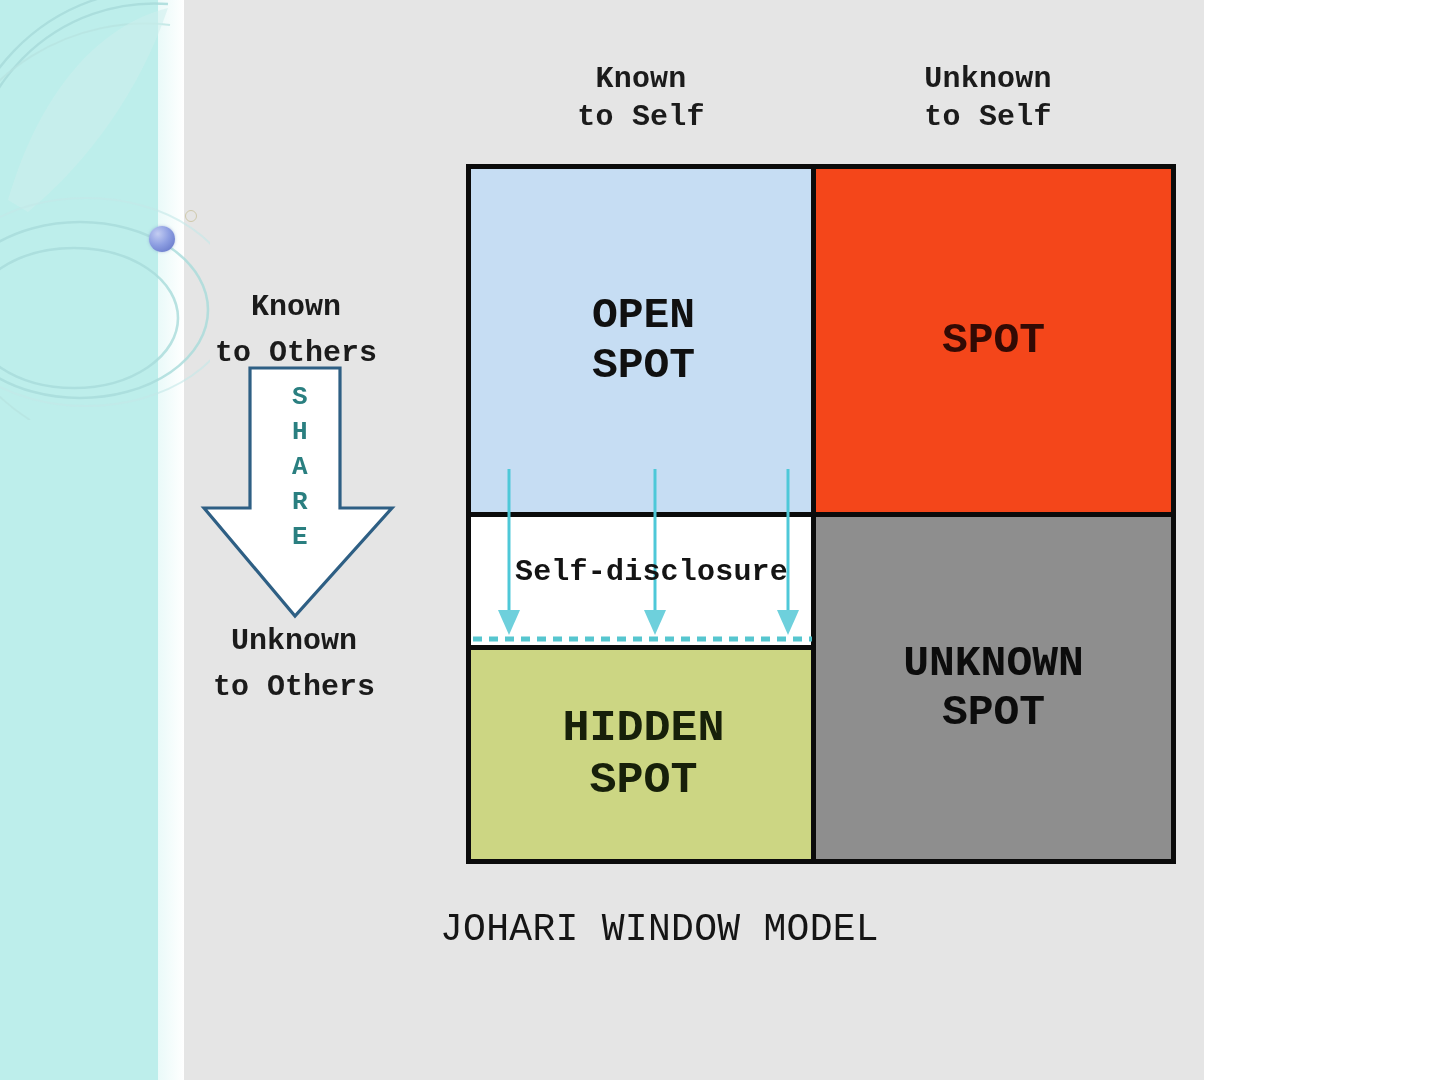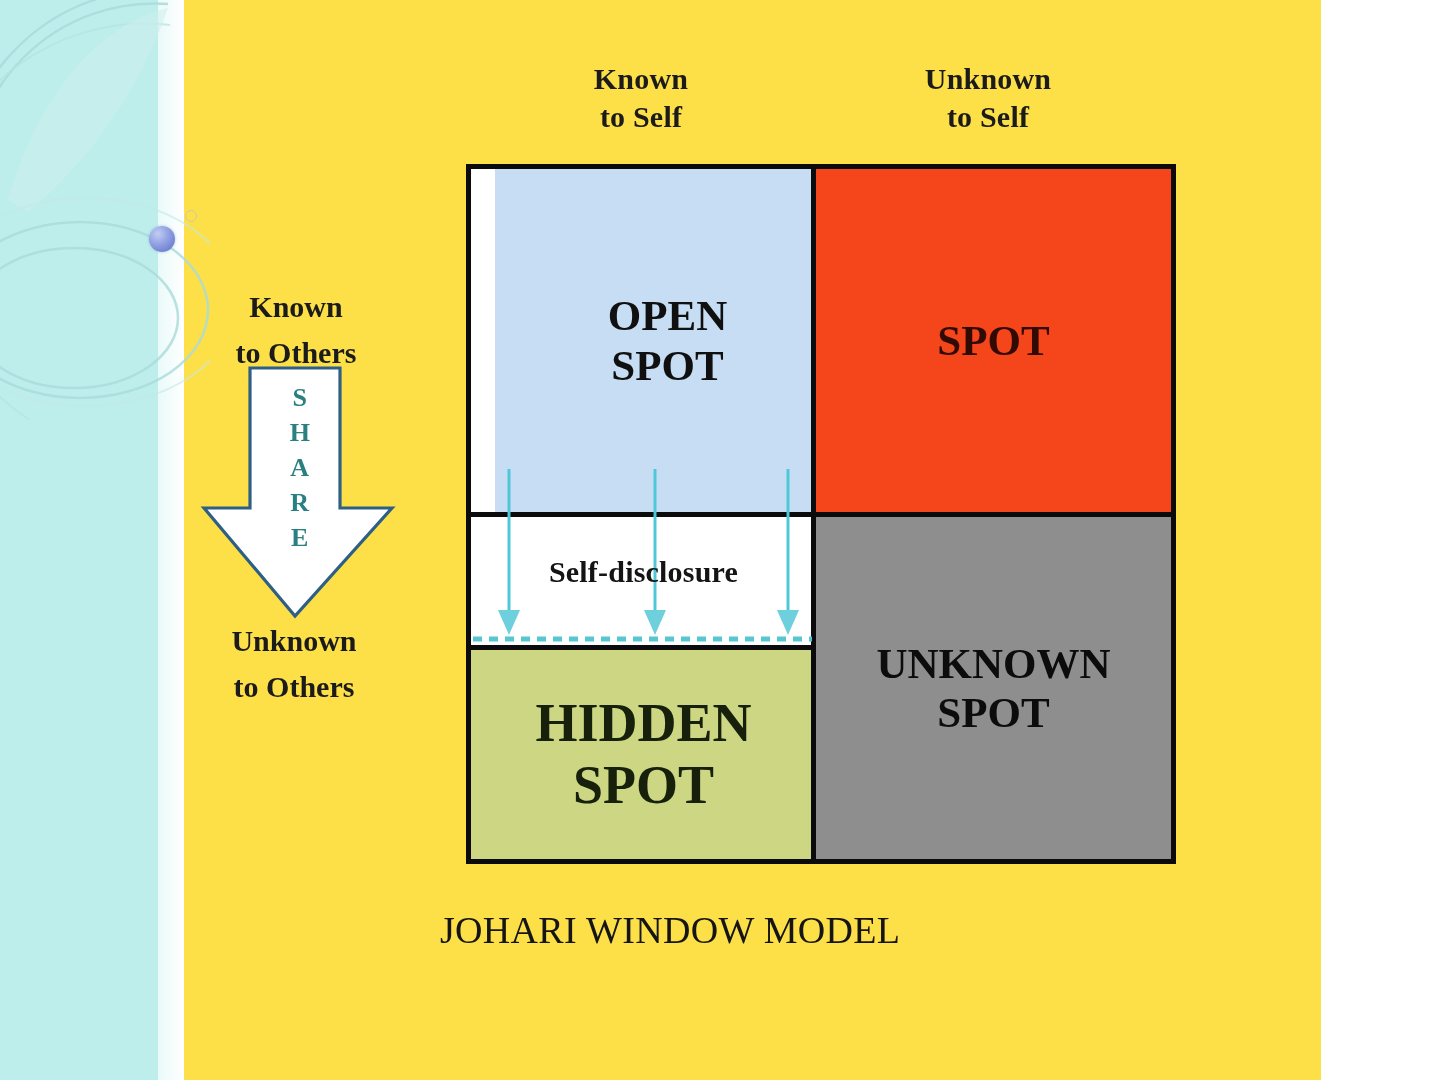--- a/index.html
+++ b/index.html
@@ -2,25 +2,25 @@
 <html><head>
 <meta charset="utf-8">
 <style>
   html, body {
     margin: 0;
     padding: 0;
     background: #ffffff;
   }
   #page {
     position: relative;
-    width: 1321px;
+    width: 1204px;
     height: 1080px;
-    background: #fde047;
+    background: #e5e5e5;
     overflow: hidden;
-    font-family: Liberation Serif, serif;
+    font-family: Liberation Mono, monospace;
   }
 
   
   #sidebar-decor {
     position: absolute;
     left: 0; top: 0;
     width: 158px; height: 1080px;
     background: #bdeeeb;
   }
   #sidebar-fade {
@@ -124,40 +124,39 @@
     font-weight: bold;
     line-height: 1.14;
   }
   
   #quad-open {
     left: 0; top: 0;
     width: 345px; height: 343px;
     background: #c6ddf3;
     color: #101010;
     font-size: 43px;
-    margin-left: 24px;
   }
   #quad-blind {
     left: 345px; top: 0;
     width: 355px; height: 343px;
     background: #f4461a;
     color: #320a04;
     font-size: 43px;
   }
   #quad-disclose-band {
     left: 0; top: 348px;
     width: 345px; height: 128px;
     background: #ffffff;
   }
   #quad-hidden {
     left: 0; top: 481px;
     width: 345px; height: 209px;
     background: #ccd683;
     color: #17200a;
-    font-size: 54px;
+    font-size: 45px;
   }
   #quad-unknown {
     left: 345px; top: 348px;
     width: 355px; height: 342px;
     background: #8e8e8e;
     color: #0c0c0c;
     font-size: 43px;
   }
   .quad .t2 { display: block; }
 
@@ -172,21 +171,21 @@
   #rule-vert {
     position: absolute;
     left: 340px; top: 0;
     width: 5px; height: 690px;
     background: #0b0b0b;
   }
 
   
   #self-disclosure-label {
     position: absolute;
-    left: 0; top: 386px;
+    left: 8px; top: 386px;
     width: 345px;
     text-align: center;
     font-weight: bold;
     font-size: 30px;
     color: #141414;
     letter-spacing: 0.2px;
     z-index: 4;
   }
 
   

